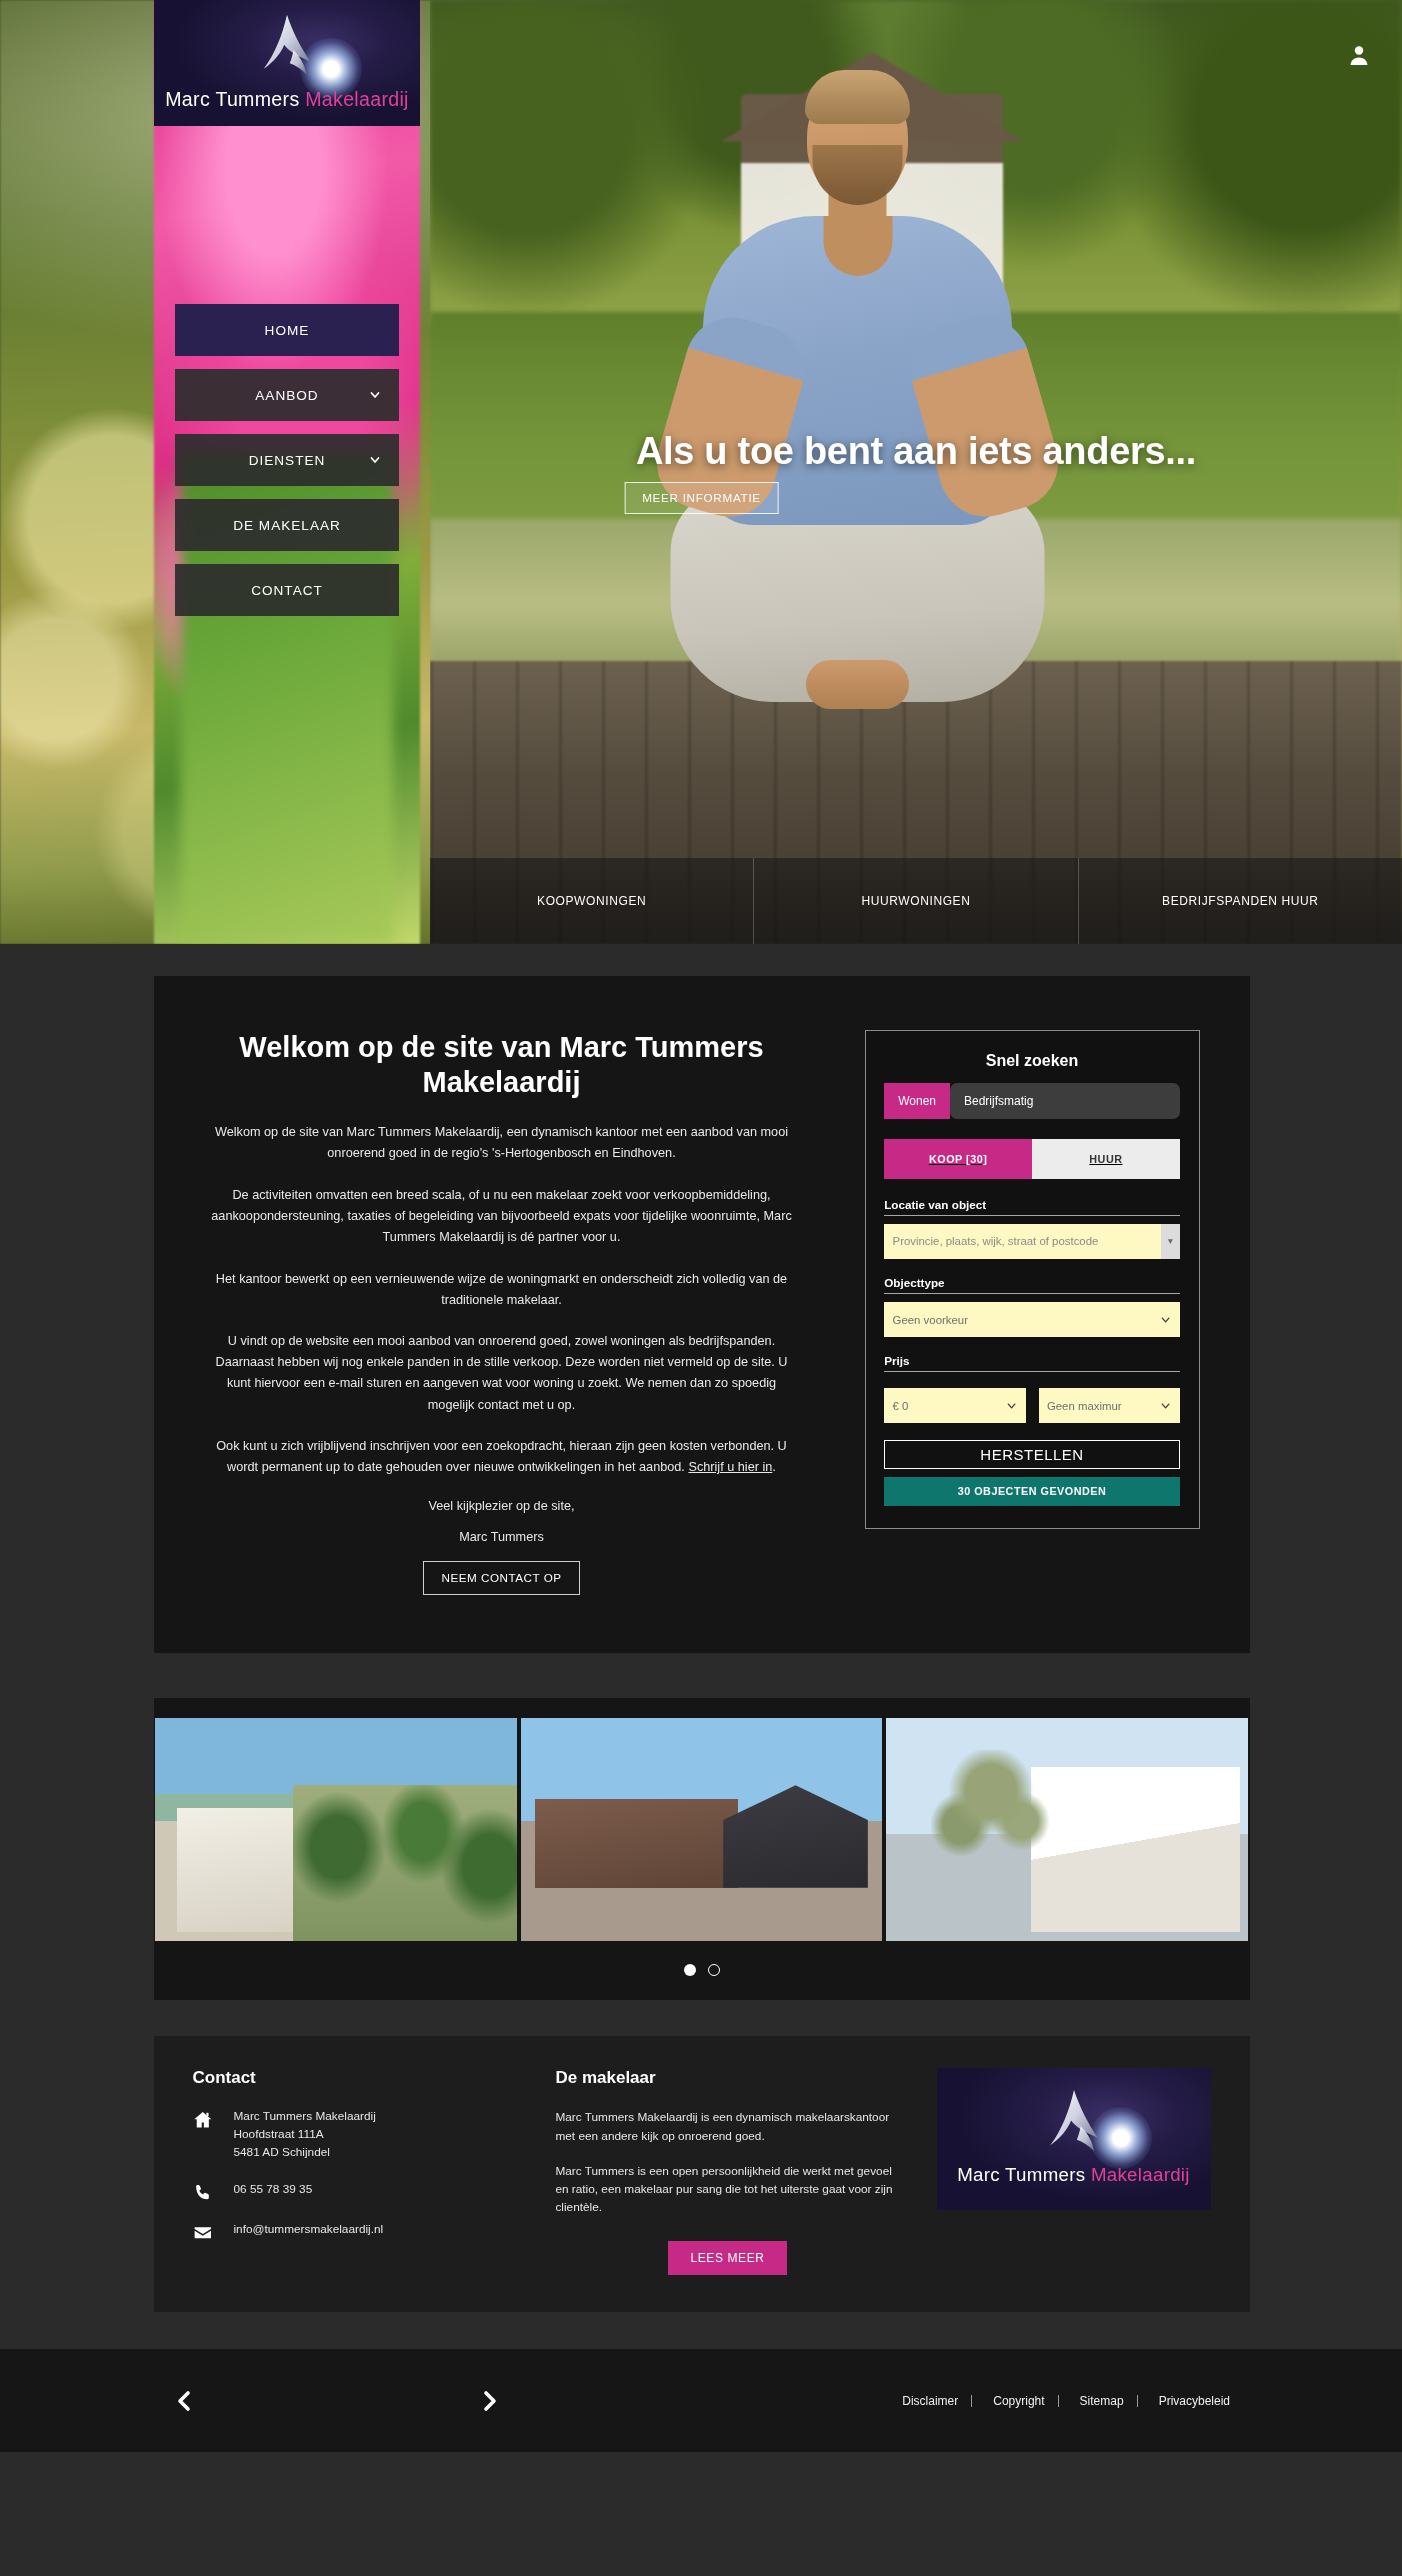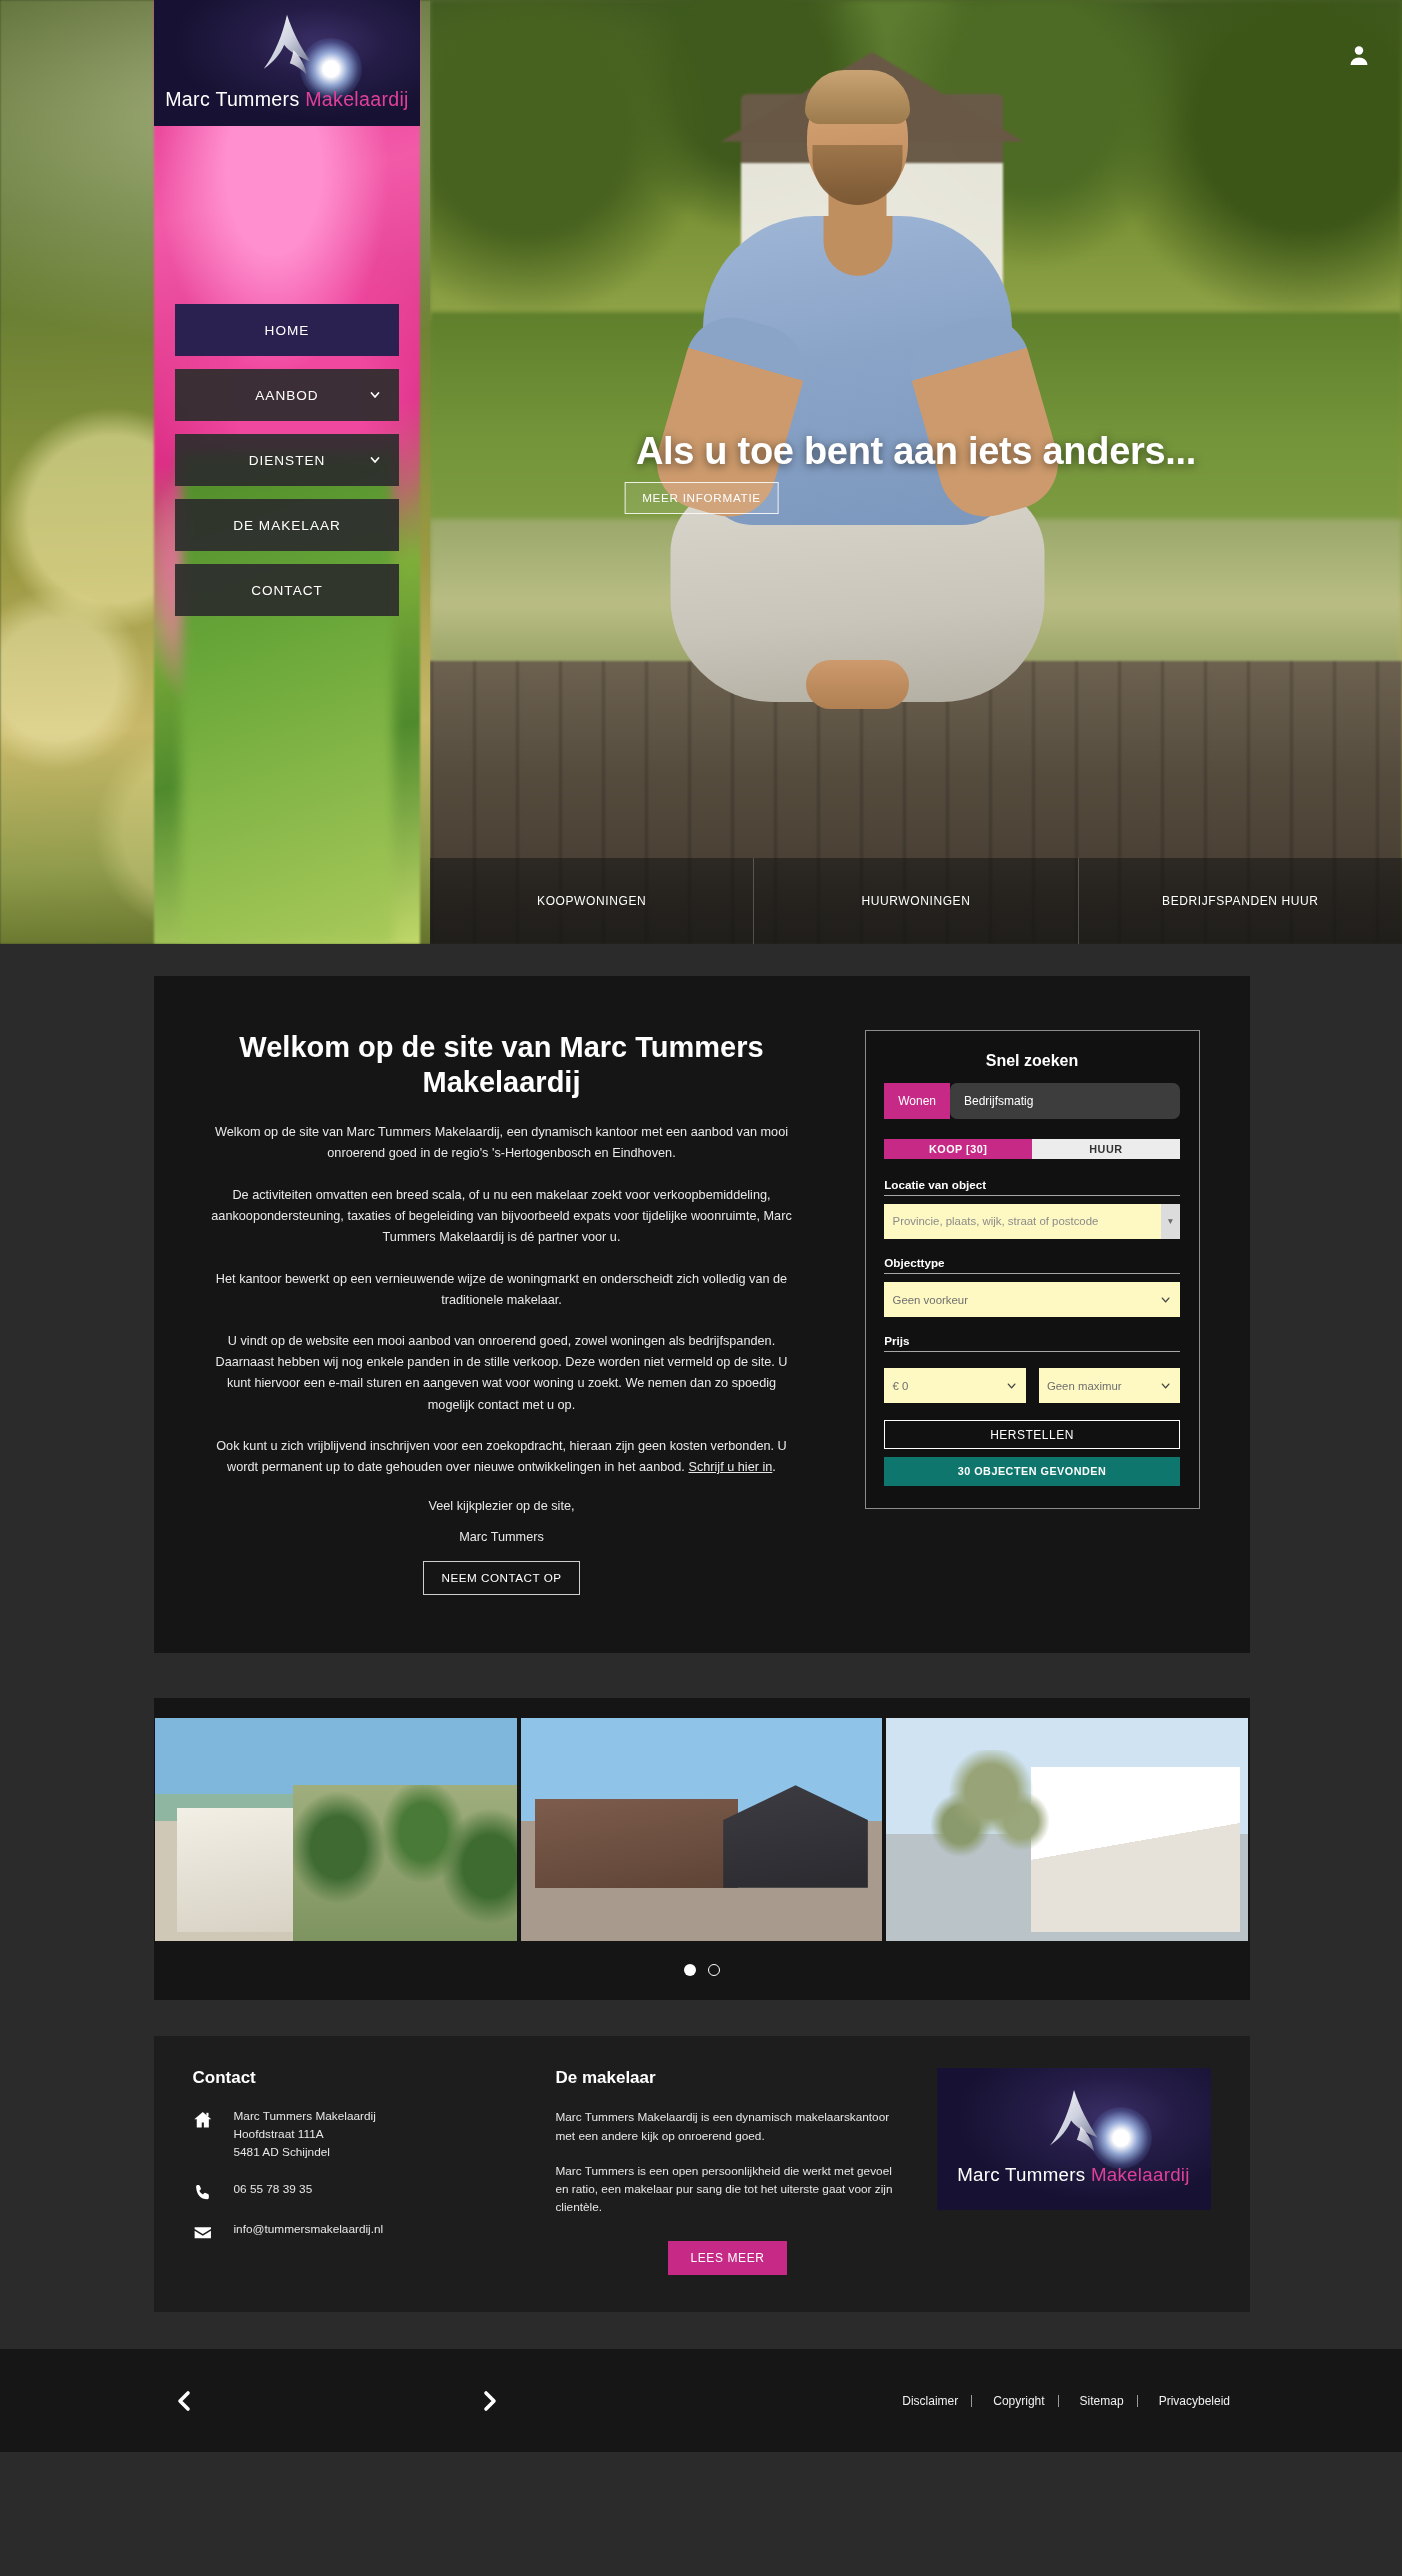--- a/index.html
+++ b/index.html
@@ -262,21 +262,21 @@
     padding: 20.6px 18.7px 22.4px;
   }
   .sp-title { color:#fff; font-size: 16px; font-weight:700; text-align:center; margin-bottom: 13px; }
   .sp-tabs { display:flex; height: 36px; margin-bottom: 20.6px; }
   .sp-tab {
     display:flex; align-items:center; padding: 0 14px;
     font-size: 12px; color:#fff; cursor:pointer;
   }
   .sp-tab.sel { background:#c72a86; }
   .sp-tab.un { background:#3d3d3d; flex:1;border-radius:7px; }
-  .sp-seg { display:flex; height: 20px; margin-bottom: 18.7px; }
+  .sp-seg { display:flex; height: 40px; margin-bottom: 18.7px; text-decoration: underline; }
   .sp-seg > div {
     flex:1; display:flex; align-items:center; justify-content:center;
     font-size: 10.8px; font-weight:700; letter-spacing:0.5px; cursor:pointer;
   }
   .seg-koop { background:#c72a86; color:#fff; }
   .seg-huur { background:#ececec; color:#333; }
 
   .sp-label {
     color:#fff; font-size: 11.7px; font-weight:700;
     border-bottom: 0.9px solid #a8a8a8; padding-bottom: 3.7px; margin-bottom: 8.4px;
@@ -294,21 +294,21 @@
   }
   .fld-chev {
     position:absolute; right: 8.4px; top:50%; transform:translateY(-50%);
     width: 11.2px; height: 11.2px;
   }
   .fld-chev svg{width:100%;height:100%;display:block;}
   .sp-price-row { display:flex; gap: 13px; margin-bottom: 17px; }
   .sp-price-row .sp-field { margin-bottom: 0; flex: 1; }
   .sp-reset {
     width:100%; height: 29px; border:0.9px solid #fff; background:transparent; color:#fff;
-    font-size: 12px; letter-spacing:0.5px; cursor:pointer; margin-bottom: 7.5px;
+    font-size: 15px; letter-spacing:0.5px; cursor:pointer; margin-bottom: 7.5px;
   }
   .sp-submit {
     width:100%; height: 29px; border:none; background:#0f766e; color:#fff;
     font-size: 10.8px; font-weight:700; letter-spacing:0.5px; cursor:pointer;
   }
 
   
   .carousel-block { background:#151515; margin-top: 45px; padding: 20.6px 0 0; }
   .car-row { display:flex; gap: 3.7px; padding: 0 1.9px; }
   .car-card { flex:1; height: 223px; overflow:hidden; position:relative; cursor:pointer; }

